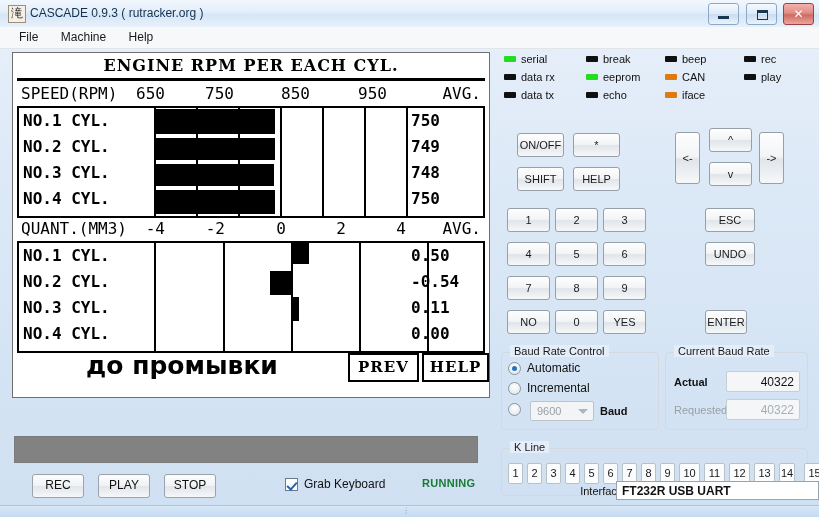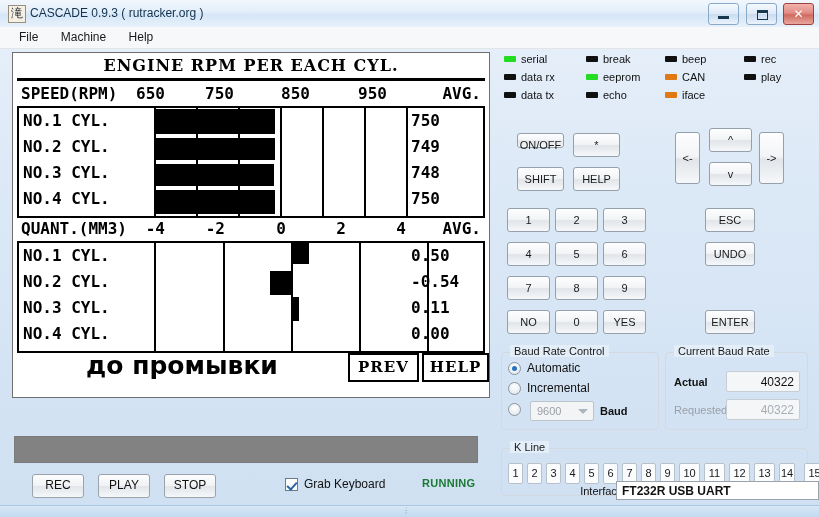--- a/index.html
+++ b/index.html
@@ -72,21 +72,21 @@
   }
   .lcd-title{
     position:absolute;left:4px;top:2px;width:468px;height:22px;
     line-height:22px;text-align:center;
     font-size:16px;font-weight:bold;letter-spacing:1px;
     font-family:"DejaVu Serif","Liberation Serif",serif;
   }
   .hrule{position:absolute;background:#000;}
   .hdrrow{
     position:absolute;left:0;height:37px;line-height:25px;
-    font-size:16px;font-weight:bold;
+    font-size:16px;font-weight:normal;
     font-family:"DejaVu Sans Mono","Liberation Mono",monospace;
   }
   .hdr-label{position:absolute;left:4px;white-space:pre;}
   .hdr-tick{position:absolute;text-align:right;white-space:pre;}
   .hdr-avg{position:absolute;right:4px;white-space:pre;}
   .gridbox{position:absolute;border-top:2px solid #000;border-bottom:2px solid #000;}
   .vline{position:absolute;top:0;bottom:0;width:2px;background:#000;}
   .rowlabel{
     position:absolute;left:6px;font-size:16px;font-weight:bold;height:26px;line-height:26px;
     white-space:pre;
@@ -397,21 +397,21 @@
           <span class="led-dot" style="background:#101010"></span>
           <span class="led-label">echo</span>
         </div>
       <div class="led" style="left:165px;top:36px;">
           <span class="led-dot" style="background:#e07a10"></span>
           <span class="led-label">iface</span>
         </div>
     </div>
 
     <div>
-      <div class="kbtn" style="left:20px;top:81px;width:47px;height:15px;line-height:22px;">ON/OFF</div>
+      <div class="kbtn" style="left:20px;top:81px;width:47px;height:24px;line-height:22px;">ON/OFF</div>
       <div class="kbtn" style="left:76px;top:81px;width:47px;height:24px;line-height:22px;">*</div>
       <div class="kbtn" style="left:20px;top:115px;width:47px;height:24px;line-height:22px;">SHIFT</div>
       <div class="kbtn" style="left:76px;top:115px;width:47px;height:24px;line-height:22px;">HELP</div>
 
       <div class="kbtn" style="left:10px;top:156px;width:43px;height:24px;line-height:22px;">1</div>
       <div class="kbtn" style="left:58px;top:156px;width:43px;height:24px;line-height:22px;">2</div>
       <div class="kbtn" style="left:106px;top:156px;width:43px;height:24px;line-height:22px;">3</div>
 
       <div class="kbtn" style="left:10px;top:190px;width:43px;height:24px;line-height:22px;">4</div>
       <div class="kbtn" style="left:58px;top:190px;width:43px;height:24px;line-height:22px;">5</div>
@@ -425,21 +425,21 @@
       <div class="kbtn" style="left:58px;top:258px;width:43px;height:24px;line-height:22px;">0</div>
       <div class="kbtn" style="left:106px;top:258px;width:43px;height:24px;line-height:22px;">YES</div>
 
       <div class="kbtn" style="left:178px;top:80px;width:25px;height:52px;line-height:50px;">&lt;-</div>
       <div class="kbtn" style="left:212px;top:76px;width:43px;height:24px;line-height:22px;">^</div>
       <div class="kbtn" style="left:212px;top:110px;width:43px;height:24px;line-height:22px;">v</div>
       <div class="kbtn" style="left:262px;top:80px;width:25px;height:52px;line-height:50px;">-&gt;</div>
 
       <div class="kbtn" style="left:208px;top:156px;width:50px;height:24px;line-height:22px;">ESC</div>
       <div class="kbtn" style="left:208px;top:190px;width:50px;height:24px;line-height:22px;">UNDO</div>
-      <div class="kbtn" style="left:208px;top:258px;width:50px;height:24px;line-height:22px;">ENTER</div>
+      <div class="kbtn" style="left:208px;top:258px;width:42px;height:24px;line-height:22px;">ENTER</div>
     </div>
 
     <div class="group" style="left:4px;top:300px;width:158px;height:78px;">
       <span class="group-title">Baud Rate Control</span>
       <div class="radio" style="left:6px;top:8px;">
         <span class="rdot on"></span>
         <span class="radio-label">Automatic</span>
       </div>
       <div class="radio" style="left:6px;top:28px;">
         <span class="rdot"></span>

